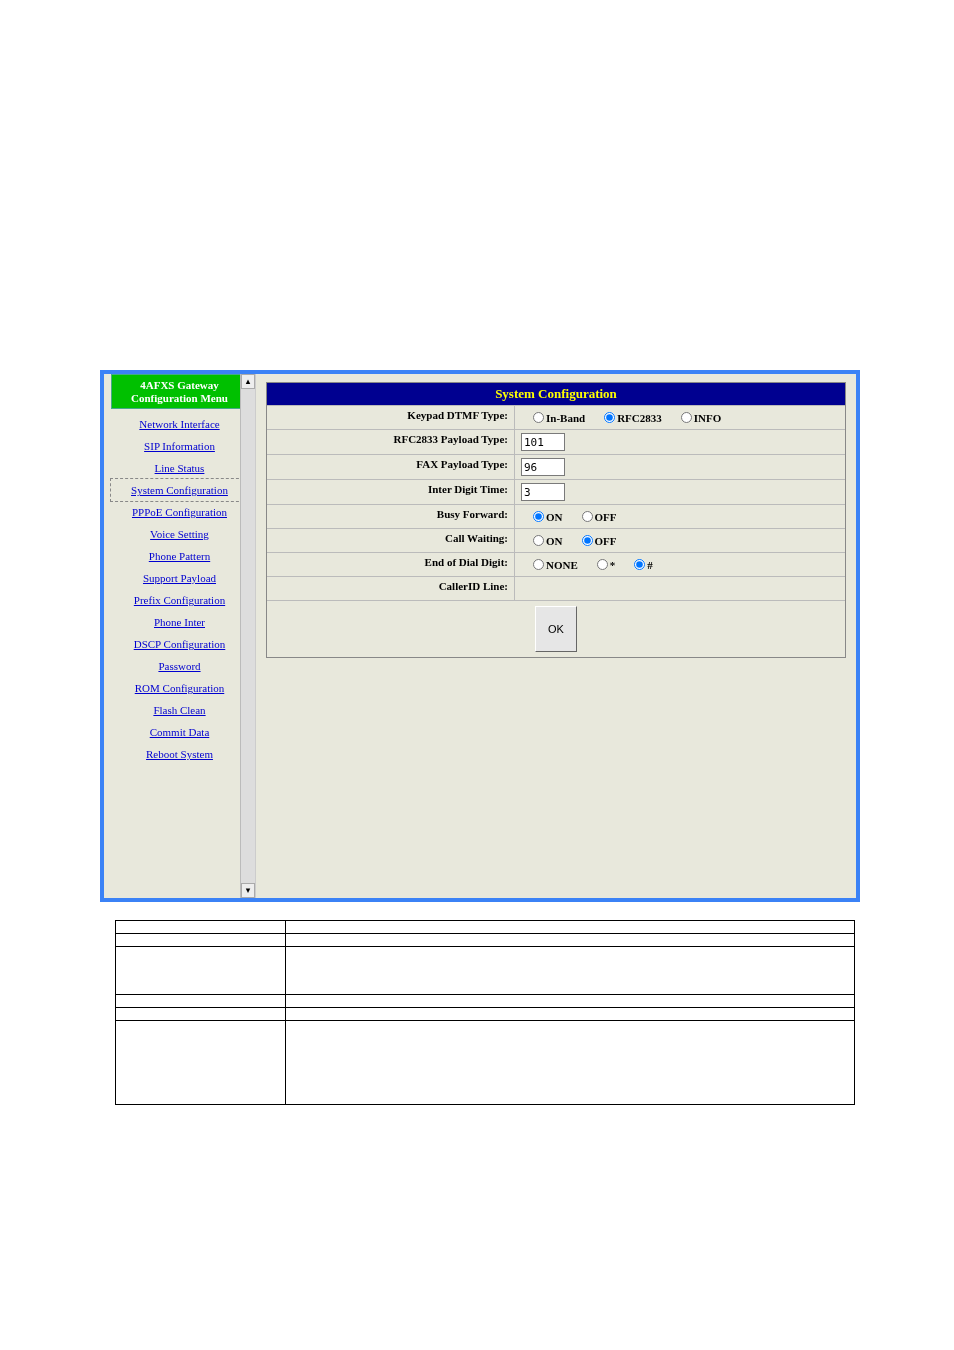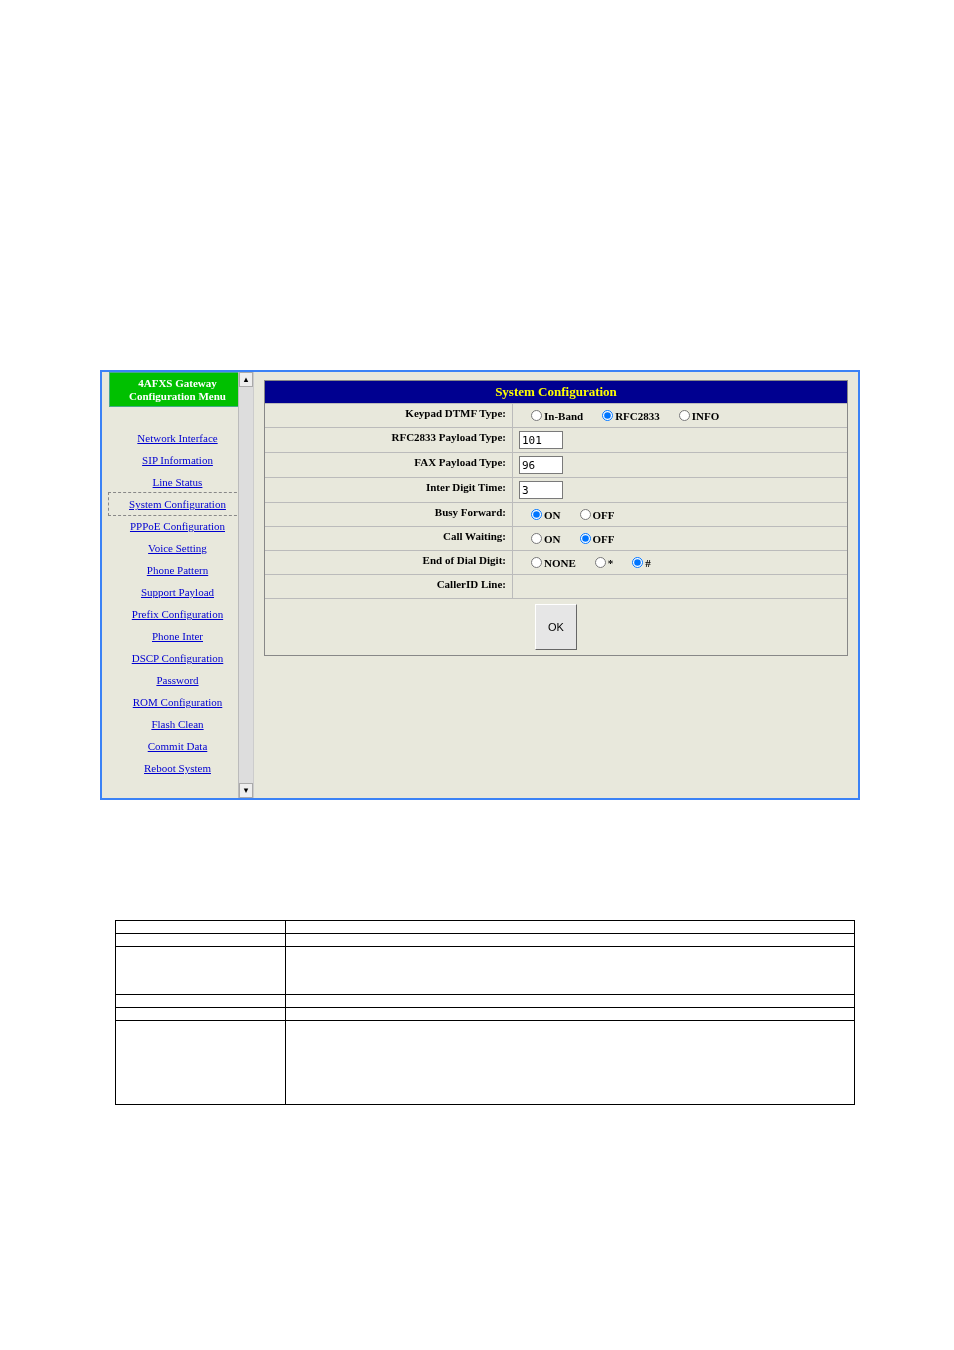--- a/index.html
+++ b/index.html
@@ -12,22 +12,22 @@
   }
   .page-area {
     position: absolute;
     top: 370px;
     left: 100px;
     width: 760px;
   }
   .app-frame {
     display: flex;
     background: #e8e8dc;
-    border: 2px solid #3b82f6;
-    height: 430px;
+    border: 4px solid #3b82f6;
+    height: 532px;
     position: relative;
   }
   .sidebar {
     width: 152px;
     background: #e8e8dc;
     border-right: 1px solid #ccc;
     display: flex;
     flex-direction: column;
     align-items: center;
     position: relative;
@@ -58,21 +58,21 @@
     font-family: "Times New Roman", serif;
     font-weight: bold;
     font-size: 11px;
     text-align: center;
     padding: 4px 2px;
     line-height: 1.15;
     border: 1px solid #4a8;
   }
   .sidebar-items {
     width: 137px;
-    padding-top: 20px;
+    padding-top: 4px;
   }
   .sidebar-item {
     display: block;
     text-align: center;
     font-family: "Times New Roman", serif;
     font-size: 11px;
     color: #0000d0;
     text-decoration: underline;
     padding: 5px 0;
     cursor: pointer;

